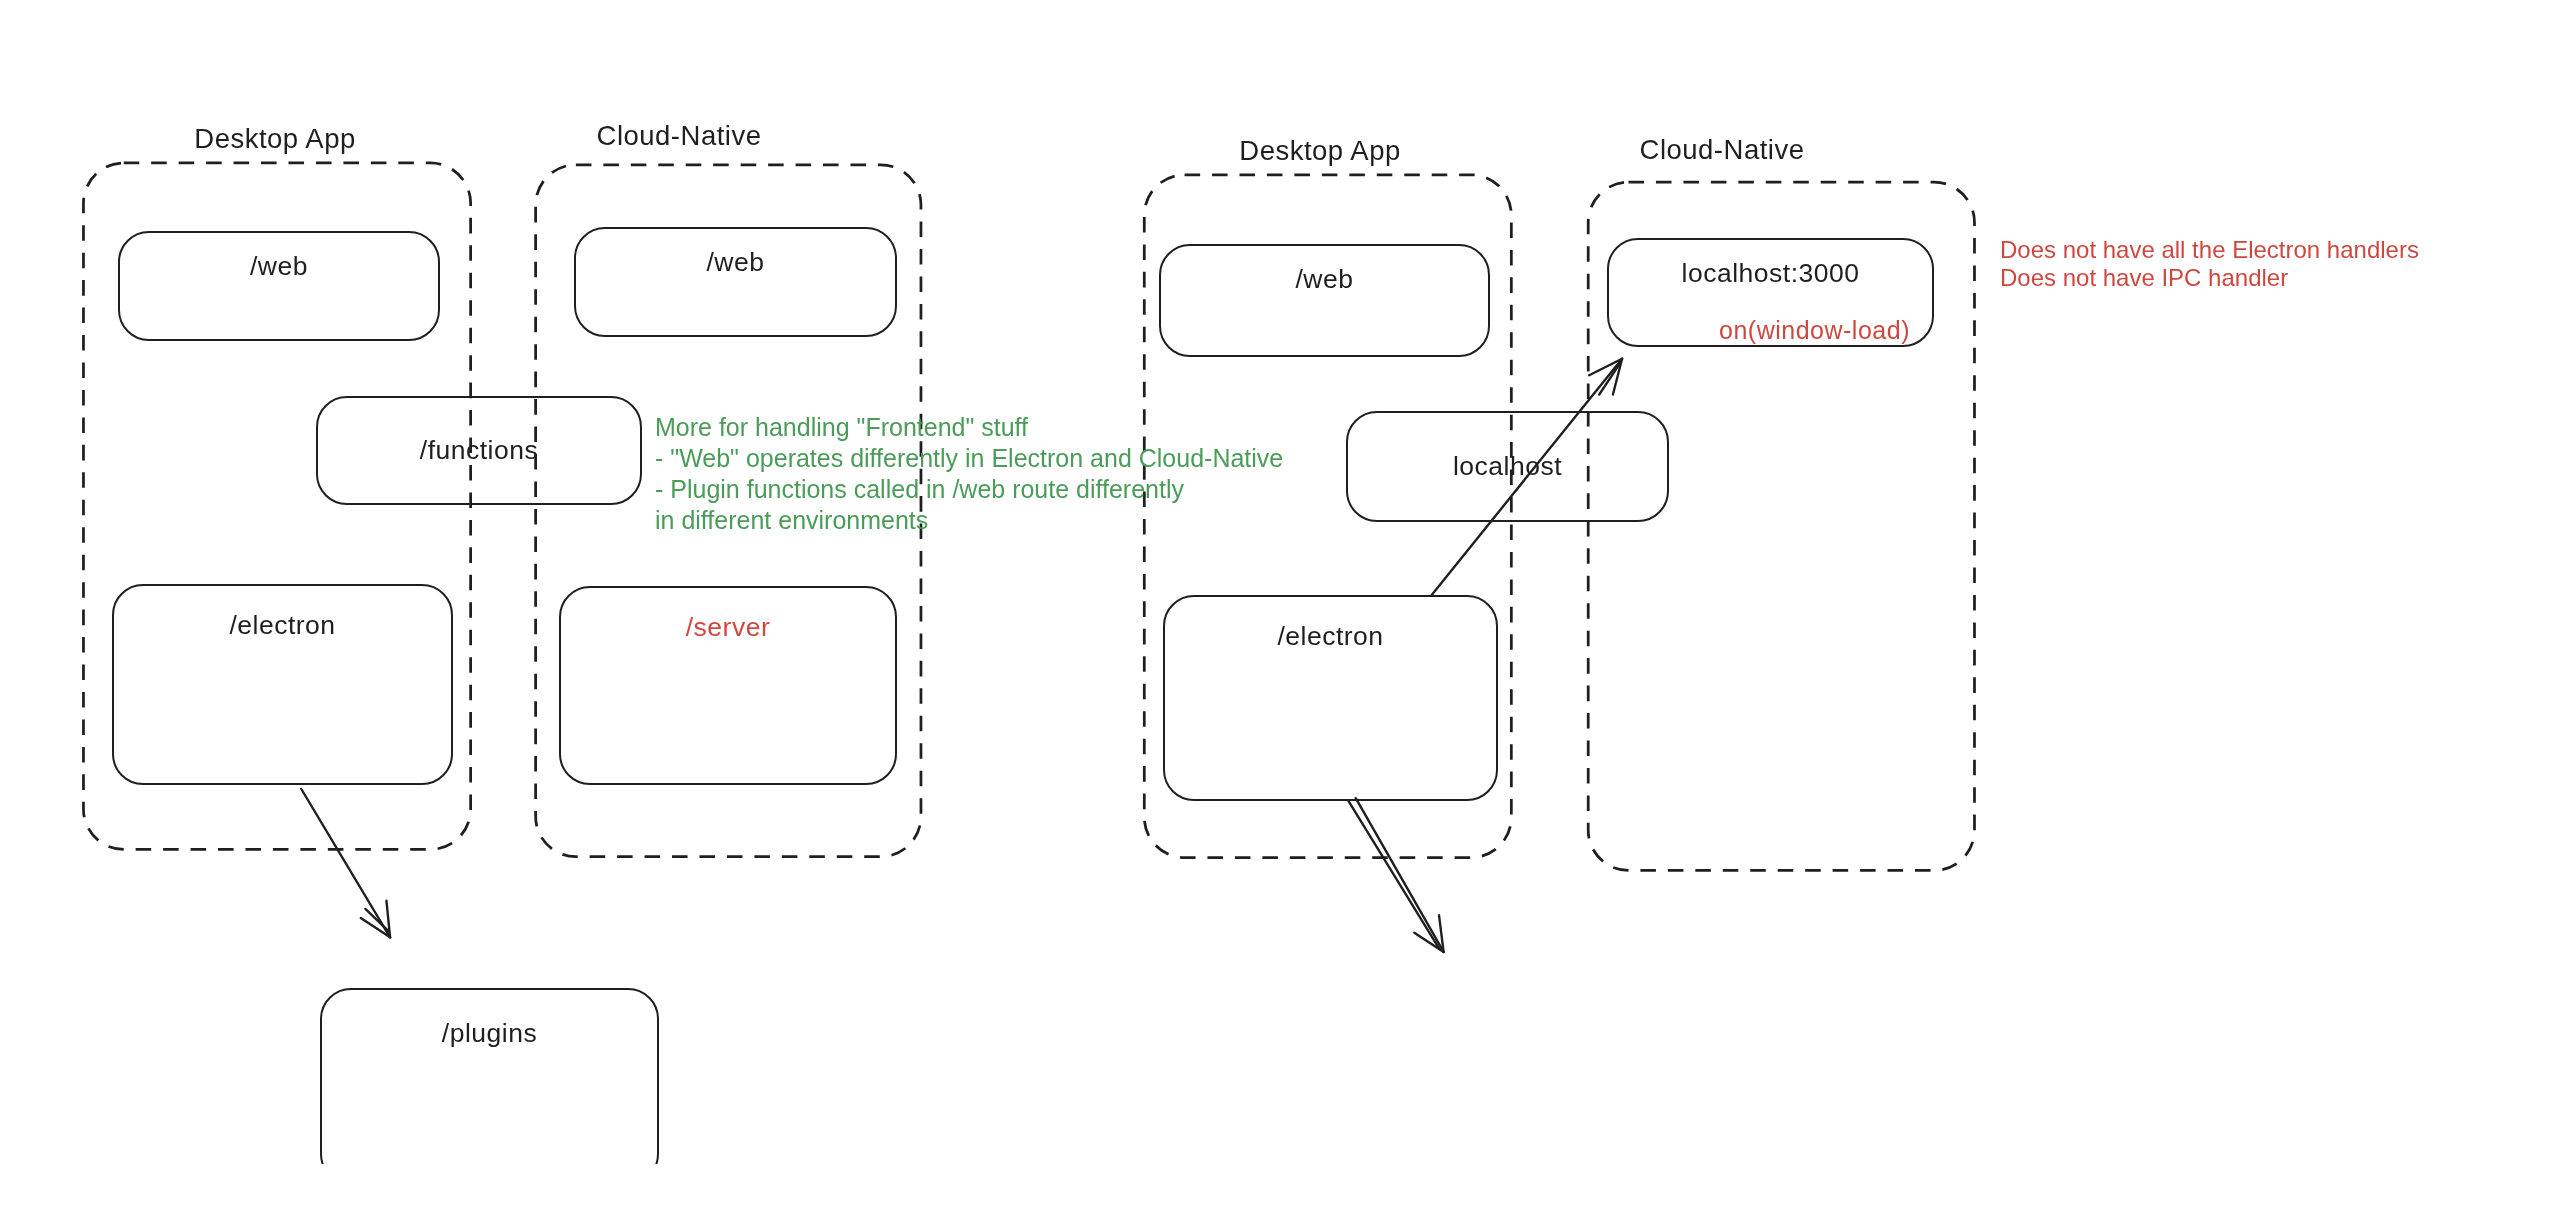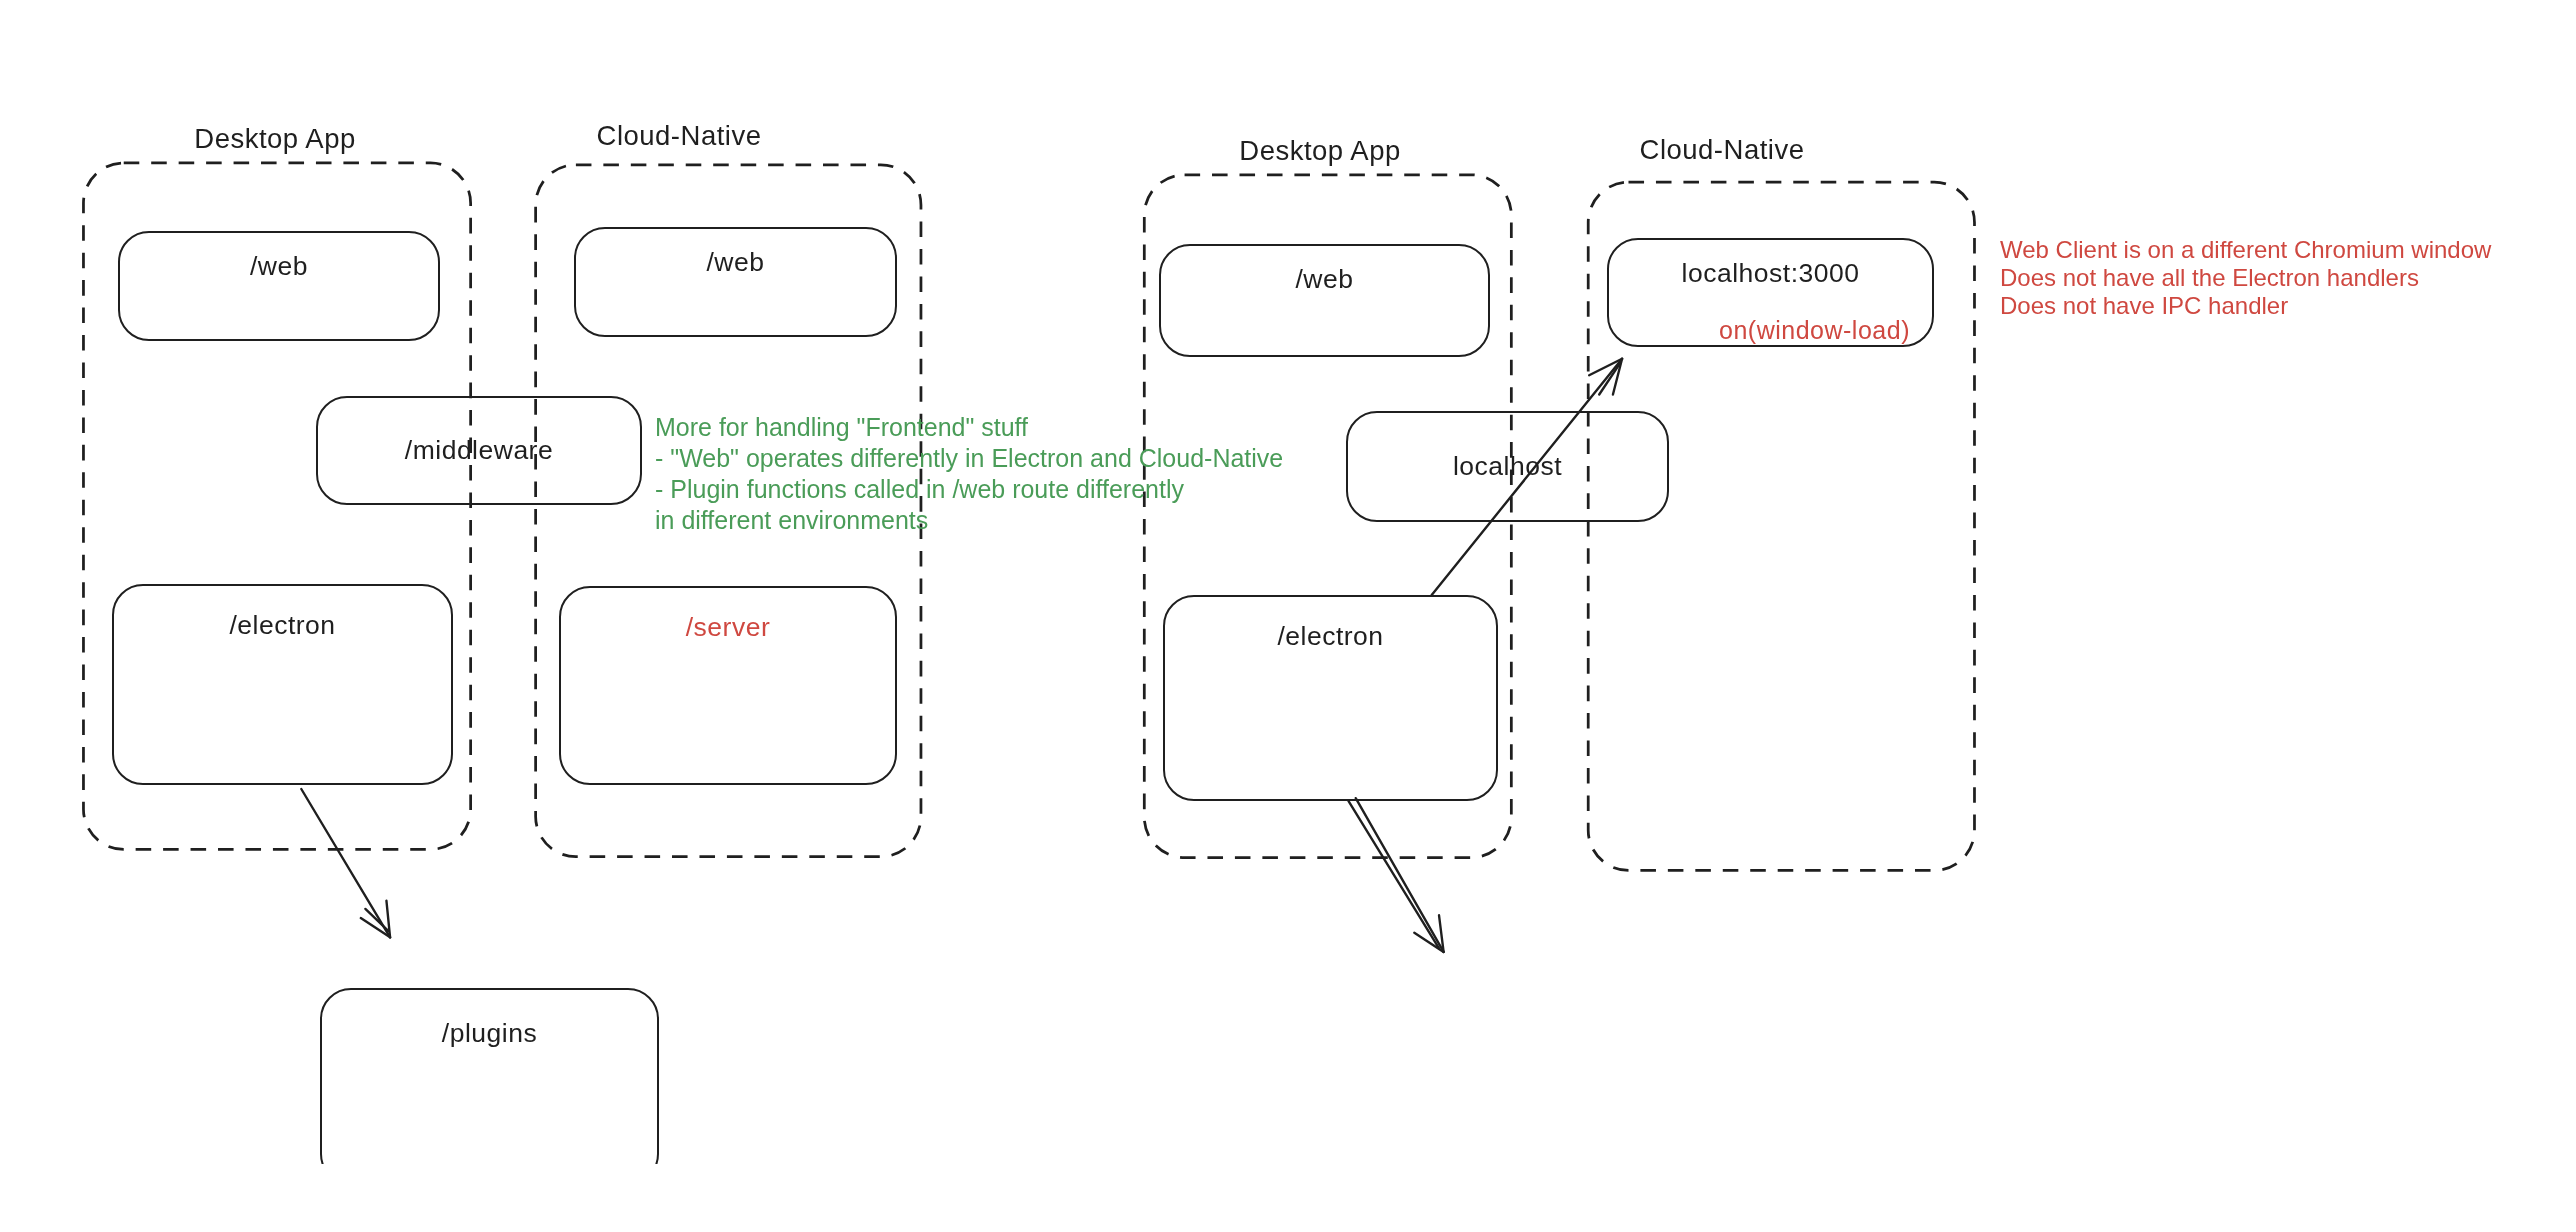--- a/index.html
+++ b/index.html
@@ -90,21 +90,21 @@
   <div class="group-title" style="left:1320px; top:135px;">Desktop App</div>
   <div class="group-title" style="left:1722px; top:134px;">Cloud-Native</div>
 
   <div class="node" style="left:118px; top:231px; width:322px; height:110px;">
     <span>/web</span>
   </div>
   <div class="node" style="left:574px; top:227px; width:323px; height:110px;">
     <span>/web</span>
   </div>
   <div class="node center-label" style="left:316px; top:396px; width:326px; height:109px;">
-    <span>/middleware</span>
+    <span>/functions</span>
   </div>
   <div class="node" style="left:112px; top:584px; width:341px; height:201px; padding-top:24px;">
     <span>/electron</span>
   </div>
   <div class="node" style="left:559px; top:586px; width:338px; height:199px; padding-top:24px;">
     <span class="red-text">/server</span>
   </div>
   <div class="node" style="left:320px; top:988px; width:339px; height:197px; padding-top:27.5px;">
     <span>/plugins</span>
   </div>
@@ -126,19 +126,18 @@
     </div>
   </div>
   <div class="node center-label" style="left:1346px; top:411px; width:323px; height:111px;">
     <span>localhost</span>
   </div>
   <div class="node" style="left:1163px; top:595px; width:335px; height:206px; padding-top:24px;">
     <span>/electron</span>
   </div>
 
   <div class="note red" style="left:2000px; top:236px;">
-    <div>Web Client is on a different Chromium window</div>
     <div>Does not have all the Electron handlers</div>
     <div>Does not have IPC handler</div>
   </div>
 
 </div>
 
 
 </body></html>

